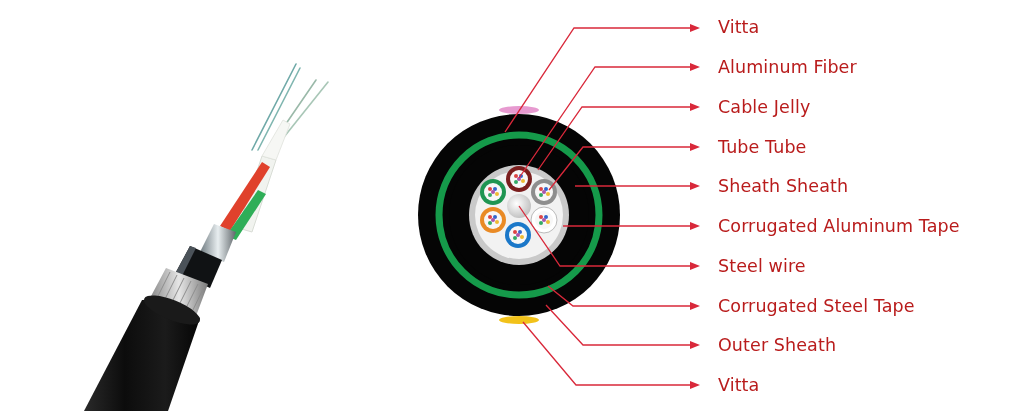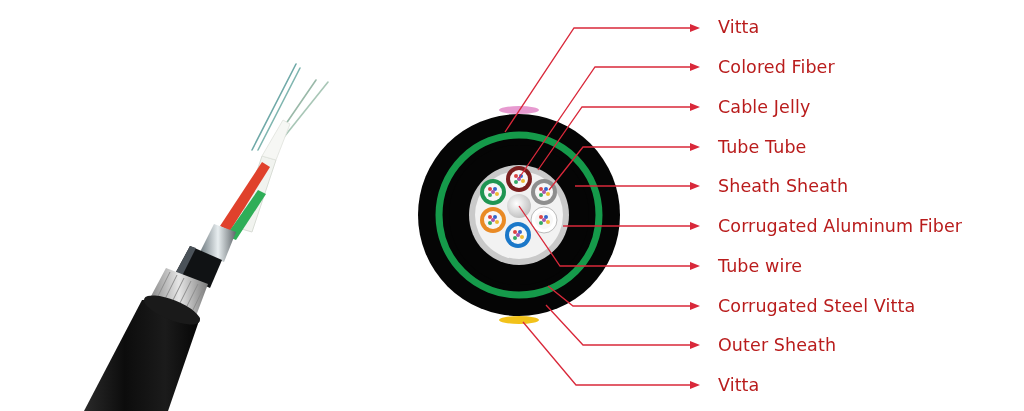--- a/index.html
+++ b/index.html
@@ -180,21 +180,21 @@
     <polygon points="700,186 690,182 690,190"></polygon>
     <polygon points="700,226 690,222 690,230"></polygon>
     <polygon points="700,266 690,262 690,270"></polygon>
     <polygon points="700,306 690,302 690,310"></polygon>
     <polygon points="700,345 690,341 690,349"></polygon>
     <polygon points="700,385 690,381 690,389"></polygon>
   </g>
 </svg>
 
 <div class="label" style="top:17px">Vitta</div>
-<div class="label" style="top:57px">Colored Fiber</div>
+<div class="label" style="top:57px">Aluminum Fiber</div>
 <div class="label" style="top:97px">Cable Jelly</div>
 <div class="label" style="top:137px">Tube Tube</div>
 <div class="label" style="top:176px">Sheath Sheath</div>
-<div class="label" style="top:216px">Corrugated Aluminum Fiber</div>
-<div class="label" style="top:256px">Tube wire</div>
-<div class="label" style="top:296px">Corrugated Steel Vitta</div>
+<div class="label" style="top:216px">Corrugated Aluminum Tape</div>
+<div class="label" style="top:256px">Steel wire</div>
+<div class="label" style="top:296px">Corrugated Steel Tape</div>
 <div class="label" style="top:335px">Outer Sheath</div>
 <div class="label" style="top:375px">Vitta</div>
 
 </body></html>

